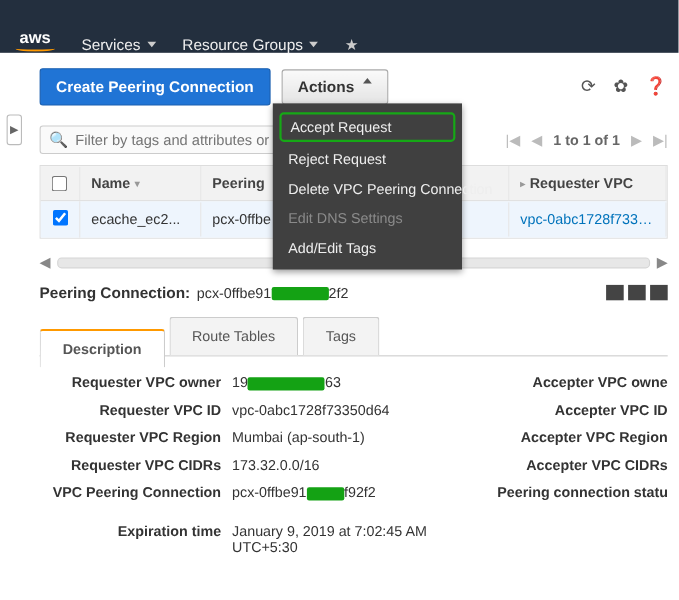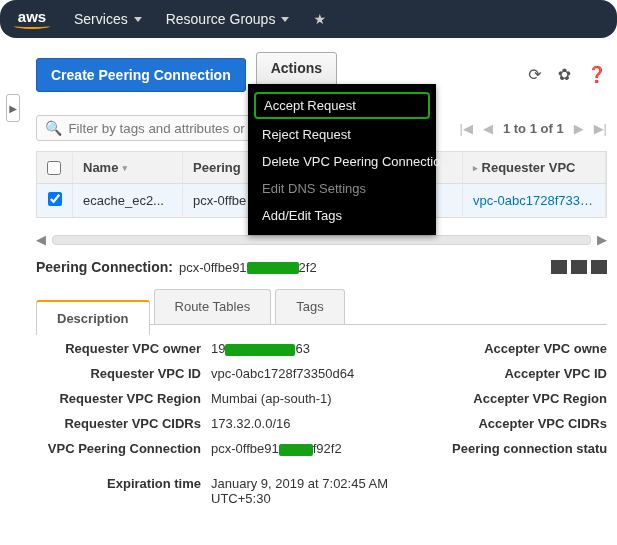--- a/index.html
+++ b/index.html
@@ -1,31 +1,31 @@
 <!DOCTYPE html>
 <html><head>
 <meta charset="utf-8">
 <style>
   * { box-sizing: border-box; margin: 0; padding: 0; font-family: "Amazon Ember", Arial, sans-serif; }
   body { width: 617px; height: 545px; background: #fff; overflow: hidden; font-size: 13px; color: #333; }
-  .topnav { background: #232f3e; height: 38px; display: flex; align-items: center; padding: 0 14px; gap: 24px; border-radius: 16px; }
+  .topnav { background: #232f3e; height: 48px; display: flex; align-items: flex-end; padding: 0 14px; gap: 24px; }
   .aws-logo { display: flex; flex-direction: column; align-items: center; color: #fff; font-weight: bold; font-size: 15px; line-height: 1; }
   .aws-logo .swoosh { width: 36px; height: 6px; border-bottom: 2px solid #ff9900; border-radius: 0 0 50% 50%; position: relative; top: -1px; }
   .nav-item { color: #eee; font-size: 14px; display: flex; align-items: center; gap: 6px; cursor: pointer; }
   .caret-down { width: 0; height: 0; border-left: 4px solid transparent; border-right: 4px solid transparent; border-top: 5px solid #ccc; }
   .pin-icon { color: #ccc; font-size: 14px; }
   .content { position: relative; padding: 14px 10px 10px 36px; }
   .edge-tab { position: absolute; left: 6px; top: 56px; width: 14px; height: 28px; border: 1px solid #bbb; border-radius: 3px; background: #fff; display: flex; align-items: center; justify-content: center; font-size: 10px; color: #666; cursor: pointer; }
   .row-top { display: flex; align-items: center; gap: 10px; }
   .btn-primary { background: #2074d5; color: #fff; border: 1px solid #1a5fb0; border-radius: 3px; padding: 8px 14px; font-weight: bold; font-size: 14px; cursor: pointer; }
-  .btn-action { background: linear-gradient(#fafafa,#e4e4e4); border: 1px solid #aaa; border-radius: 3px; padding: 7px 14px; font-weight: bold; font-size: 14px; cursor: pointer; display: flex; align-items: flex-start; gap: 8px; color: #333; flex-direction: column; }
+  .btn-action { background: linear-gradient(#fafafa,#e4e4e4); border: 1px solid #aaa; border-radius: 3px; padding: 7px 14px; font-weight: bold; font-size: 14px; cursor: pointer; display: flex; align-items: flex-start; gap: 8px; color: #333; }
   .caret-up { width: 0; height: 0; border-left: 4px solid transparent; border-right: 4px solid transparent; border-bottom: 5px solid #555; }
   .top-icons { margin-left: auto; display: flex; gap: 16px; align-items: center; color: #555; }
   .top-icons span { cursor: pointer; font-size: 16px; }
-  .dropdown { position: absolute; left: 248px; top: 46px; width: 188px; background: #000000; color: #eee; box-shadow: 0 2px 6px rgba(0,0,0,.4); z-index: 50; padding: 6px 0; }
+  .dropdown { position: absolute; left: 248px; top: 46px; width: 172px; background: #404040; color: #eee; box-shadow: 0 2px 6px rgba(0,0,0,.4); z-index: 50; padding: 6px 0; }
   .dropdown .item { padding: 6px 14px; font-size: 13px; cursor: pointer; white-space: nowrap; }
   .dropdown .item.disabled { color: #8a8a8a; cursor: default; }
   .dropdown .item.highlight { border: 2px solid #16a816; border-radius: 4px; margin: 2px 6px; padding: 4px 8px; }
   .filter-row { margin-top: 18px; display: flex; align-items: center; gap: 10px; }
   .filter-box { flex: 0 0 228px; border: 1px solid #ccc; border-radius: 3px; background: #fafafa; display: flex; align-items: center; padding: 4px 8px; gap: 6px; color: #888; }
   .filter-box .mag { font-size: 14px; color: #999; }
   .pager { margin-left: auto; display: flex; align-items: center; gap: 10px; color: #666; font-size: 13px; }
   .pager .navbtn { color: #bbb; cursor: pointer; }
   .table { margin-top: 10px; border: 1px solid #ddd; background: #fff; }
   .thead, .trow { display: flex; align-items: center; }

